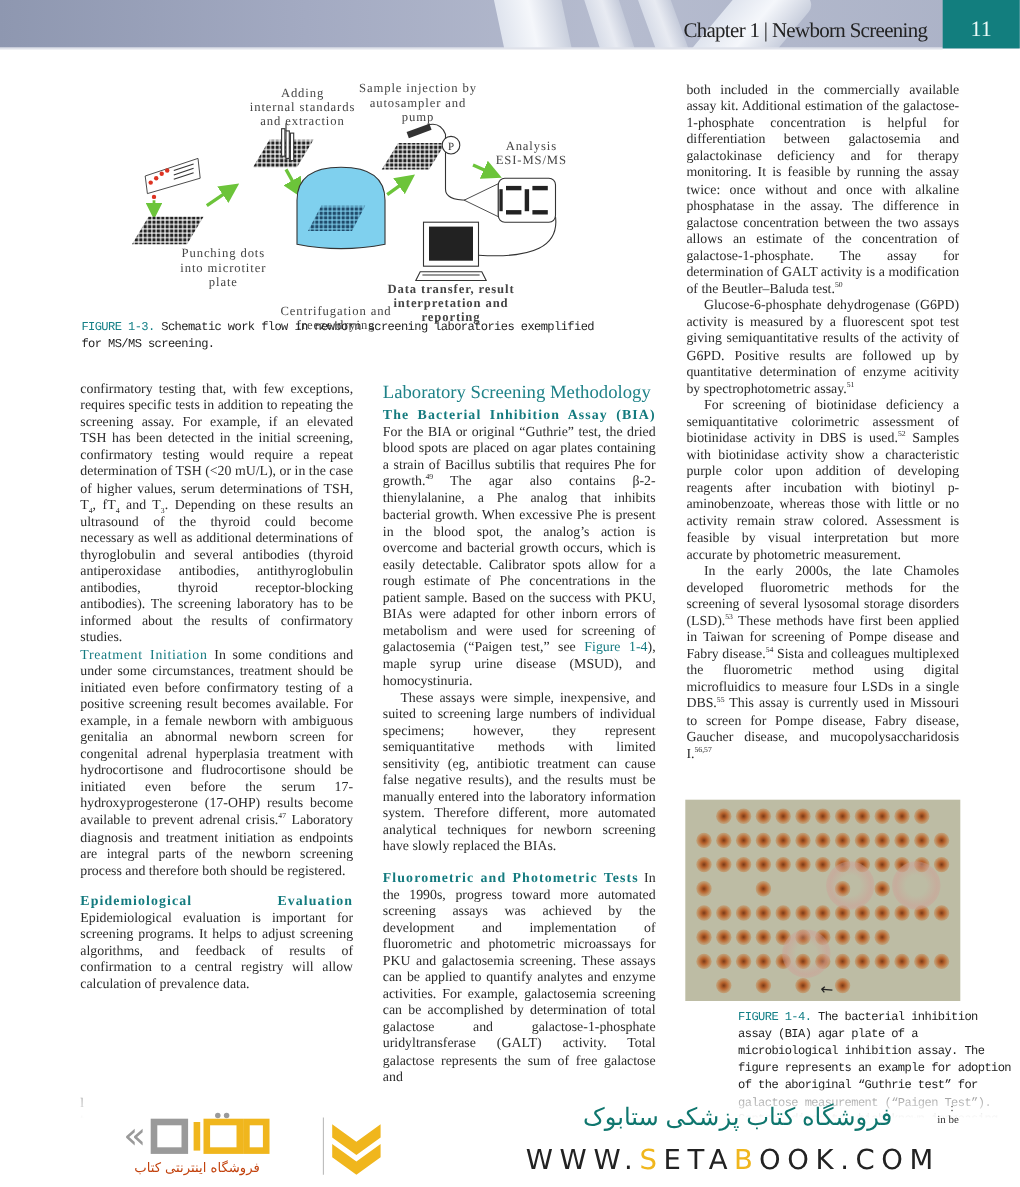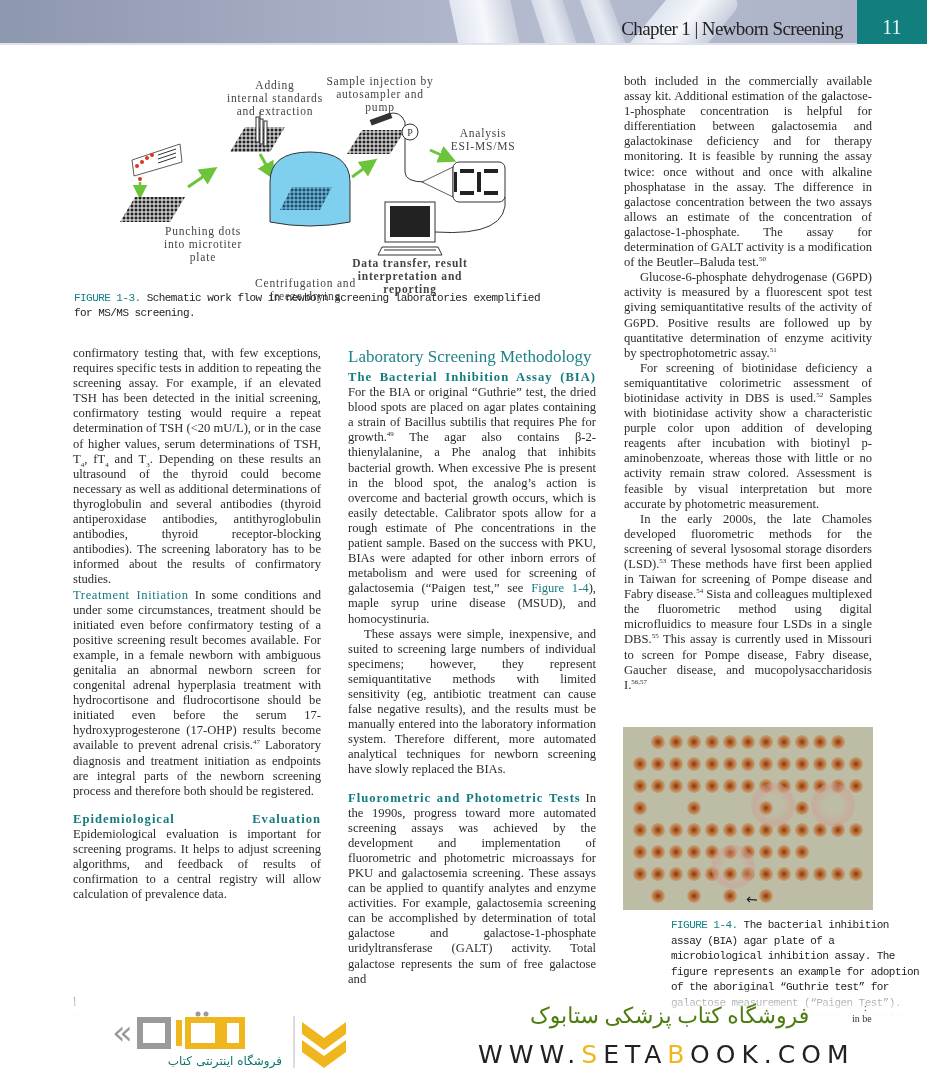--- a/index.html
+++ b/index.html
@@ -26,21 +26,21 @@
   .gap { height:13px; }
   sup { font-size:7px; line-height:0; }
   sub { font-size:7px; line-height:0; }
 
   .photo { position:absolute; left:623px; top:727px; width:250px; height:183px; background:#bdbca4; overflow:hidden; }
   .spot { position:absolute; border-radius:50%; background:radial-gradient(circle,#7a3a18 0%,#b8642e 30%,rgba(196,120,60,0.55) 60%,rgba(190,170,140,0) 100%); }
   .halo { position:absolute; border-radius:50%; background:radial-gradient(circle,rgba(200,150,140,0.0) 30%,rgba(205,160,150,0.55) 60%,rgba(200,170,150,0) 100%); }
 
   .fade { position:absolute; left:0; top:990px; width:927px; height:89px; background:linear-gradient(180deg,rgba(255,255,255,0.4),#ffffff 30%); }
   .wm-logo { position:absolute; left:112px; top:1010px; width:240px; height:64px; }
-  .wm-persian { position:absolute; left:530px; top:1003px; font-family:Liberation Serif, serif; font-size:22px; color:#4d7c0f; direction:rtl; }
+  .wm-persian { position:absolute; left:530px; top:1003px; font-family:Liberation Sans, sans-serif; font-size:22px; color:#0f766e; direction:rtl; }
   .wm-url { position:absolute; left:478px; top:1040px; font-family:"DejaVu Sans", sans-serif; font-size:25px; letter-spacing:6px; color:#222; }
   .wm-url .y { color:#f0b61d; }
   .frag { position:absolute; font-size:12px; color:#333; }
 </style>
 </head>
 <body>
 
 <div class="banner">
   <div class="strand" style="left:455px;top:-20px;width:60px;height:90px;transform:rotate(-12deg);"></div>
   <div class="strand" style="left:540px;top:-20px;width:30px;height:90px;transform:rotate(-18deg);opacity:.8;"></div>
@@ -284,16 +284,16 @@
     <rect x="28" y="10" width="28" height="26" fill="none" stroke="#9a9a9a" stroke-width="6"></rect>
     <rect x="64" y="10" width="6" height="26" fill="#f0b61d"></rect>
     <rect x="76" y="10" width="30" height="26" fill="none" stroke="#f0b61d" stroke-width="6"></rect>
     <circle cx="86" cy="4" r="2.5" fill="#9a9a9a"></circle>
       <circle cx="94" cy="4" r="2.5" fill="#9a9a9a"></circle>
     <rect x="112" y="10" width="18" height="26" fill="none" stroke="#f0b61d" stroke-width="6"></rect>
     <line x1="182" y1="6" x2="182" y2="58" stroke="#bbb" stroke-width="1"></line>
     <path d="M190,12 L212,28 L234,12 L234,24 L212,40 L190,24 Z" fill="#f0b61d"></path>
     <path d="M190,30 L212,46 L234,30 L234,42 L212,58 L190,42 Z" fill="#f0b61d"></path>
   </svg>
-  <div style="position:absolute;left:10px;top:44px;width:160px;font-family:'DejaVu Sans',sans-serif;font-size:12px;color:#0f766e;direction:rtl;text-align:right;">فروشگاه اینترنتی کتاب</div>
+  <div style="position:absolute;left:10px;top:44px;width:160px;font-family:'DejaVu Sans',sans-serif;font-size:12px;color:#c2410c;direction:rtl;text-align:left;">فروشگاه اینترنتی کتاب</div>
 </div>
 <div class="wm-persian">فروشگاه کتاب پزشکی ستابوک</div>
 <div class="wm-url"><span>WWW.</span><span class="y">S</span><span>ETA</span><span class="y">B</span><span>OOK.COM</span></div>
 
 </body></html>

